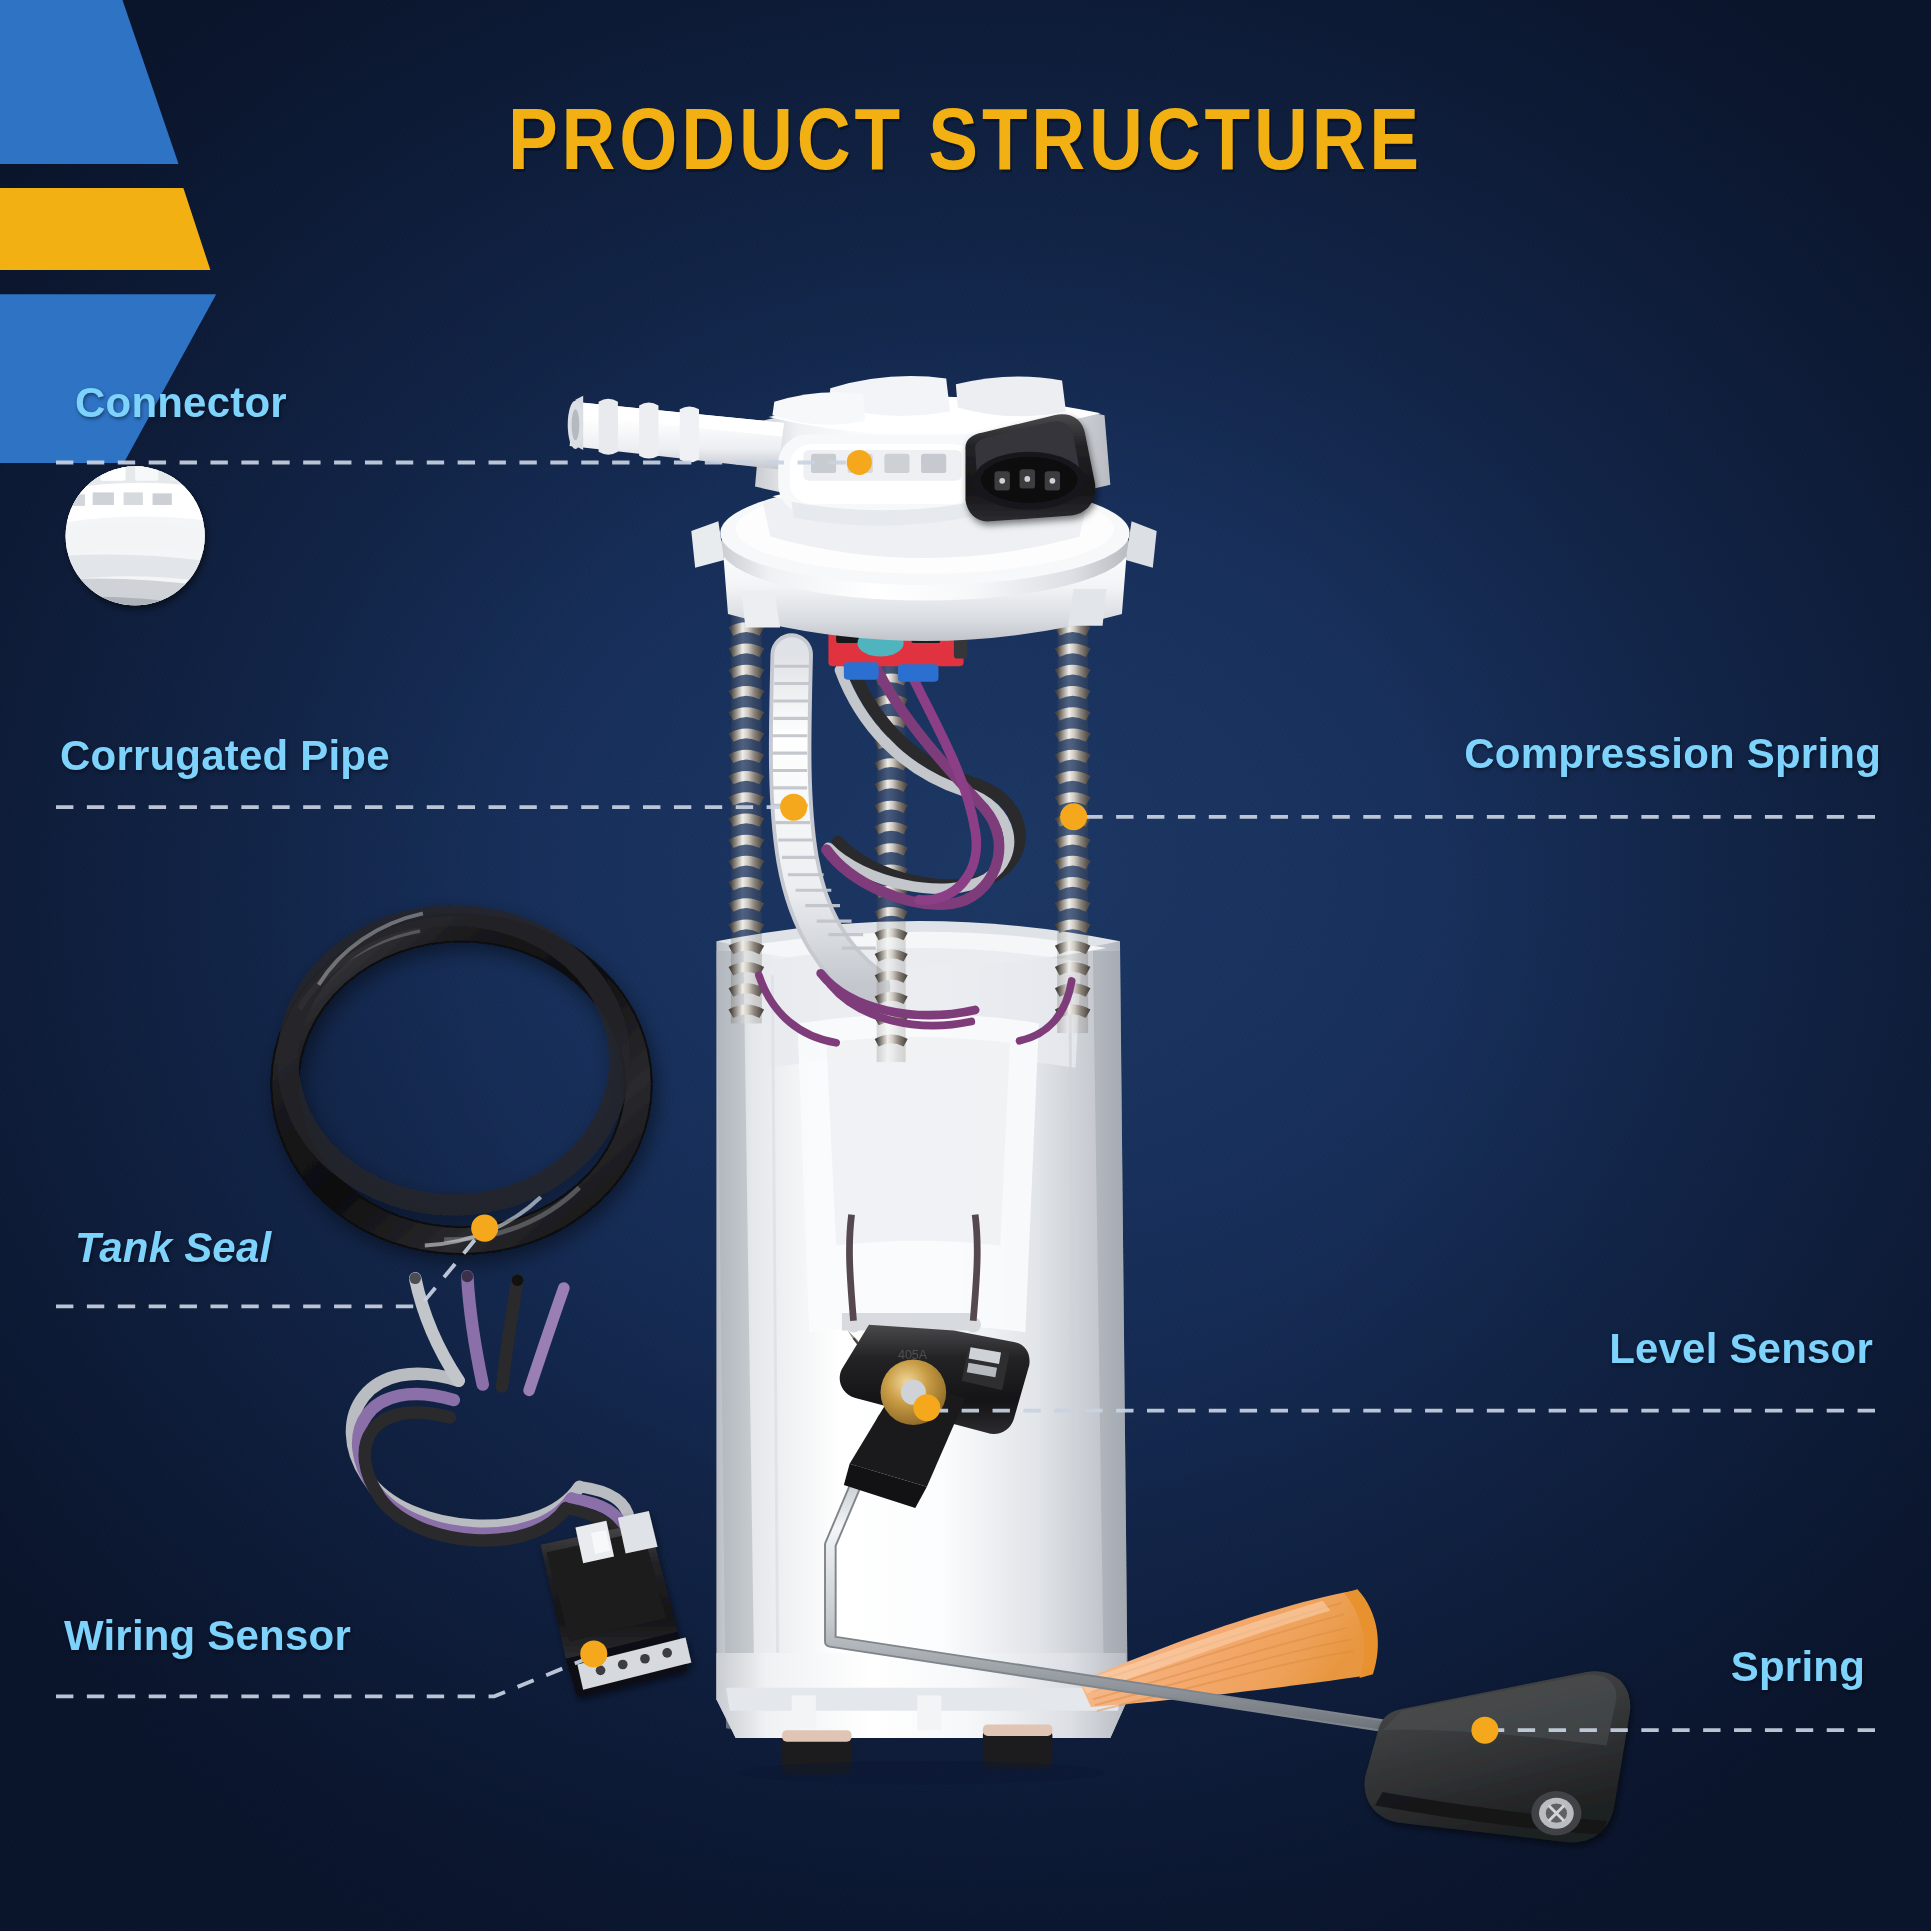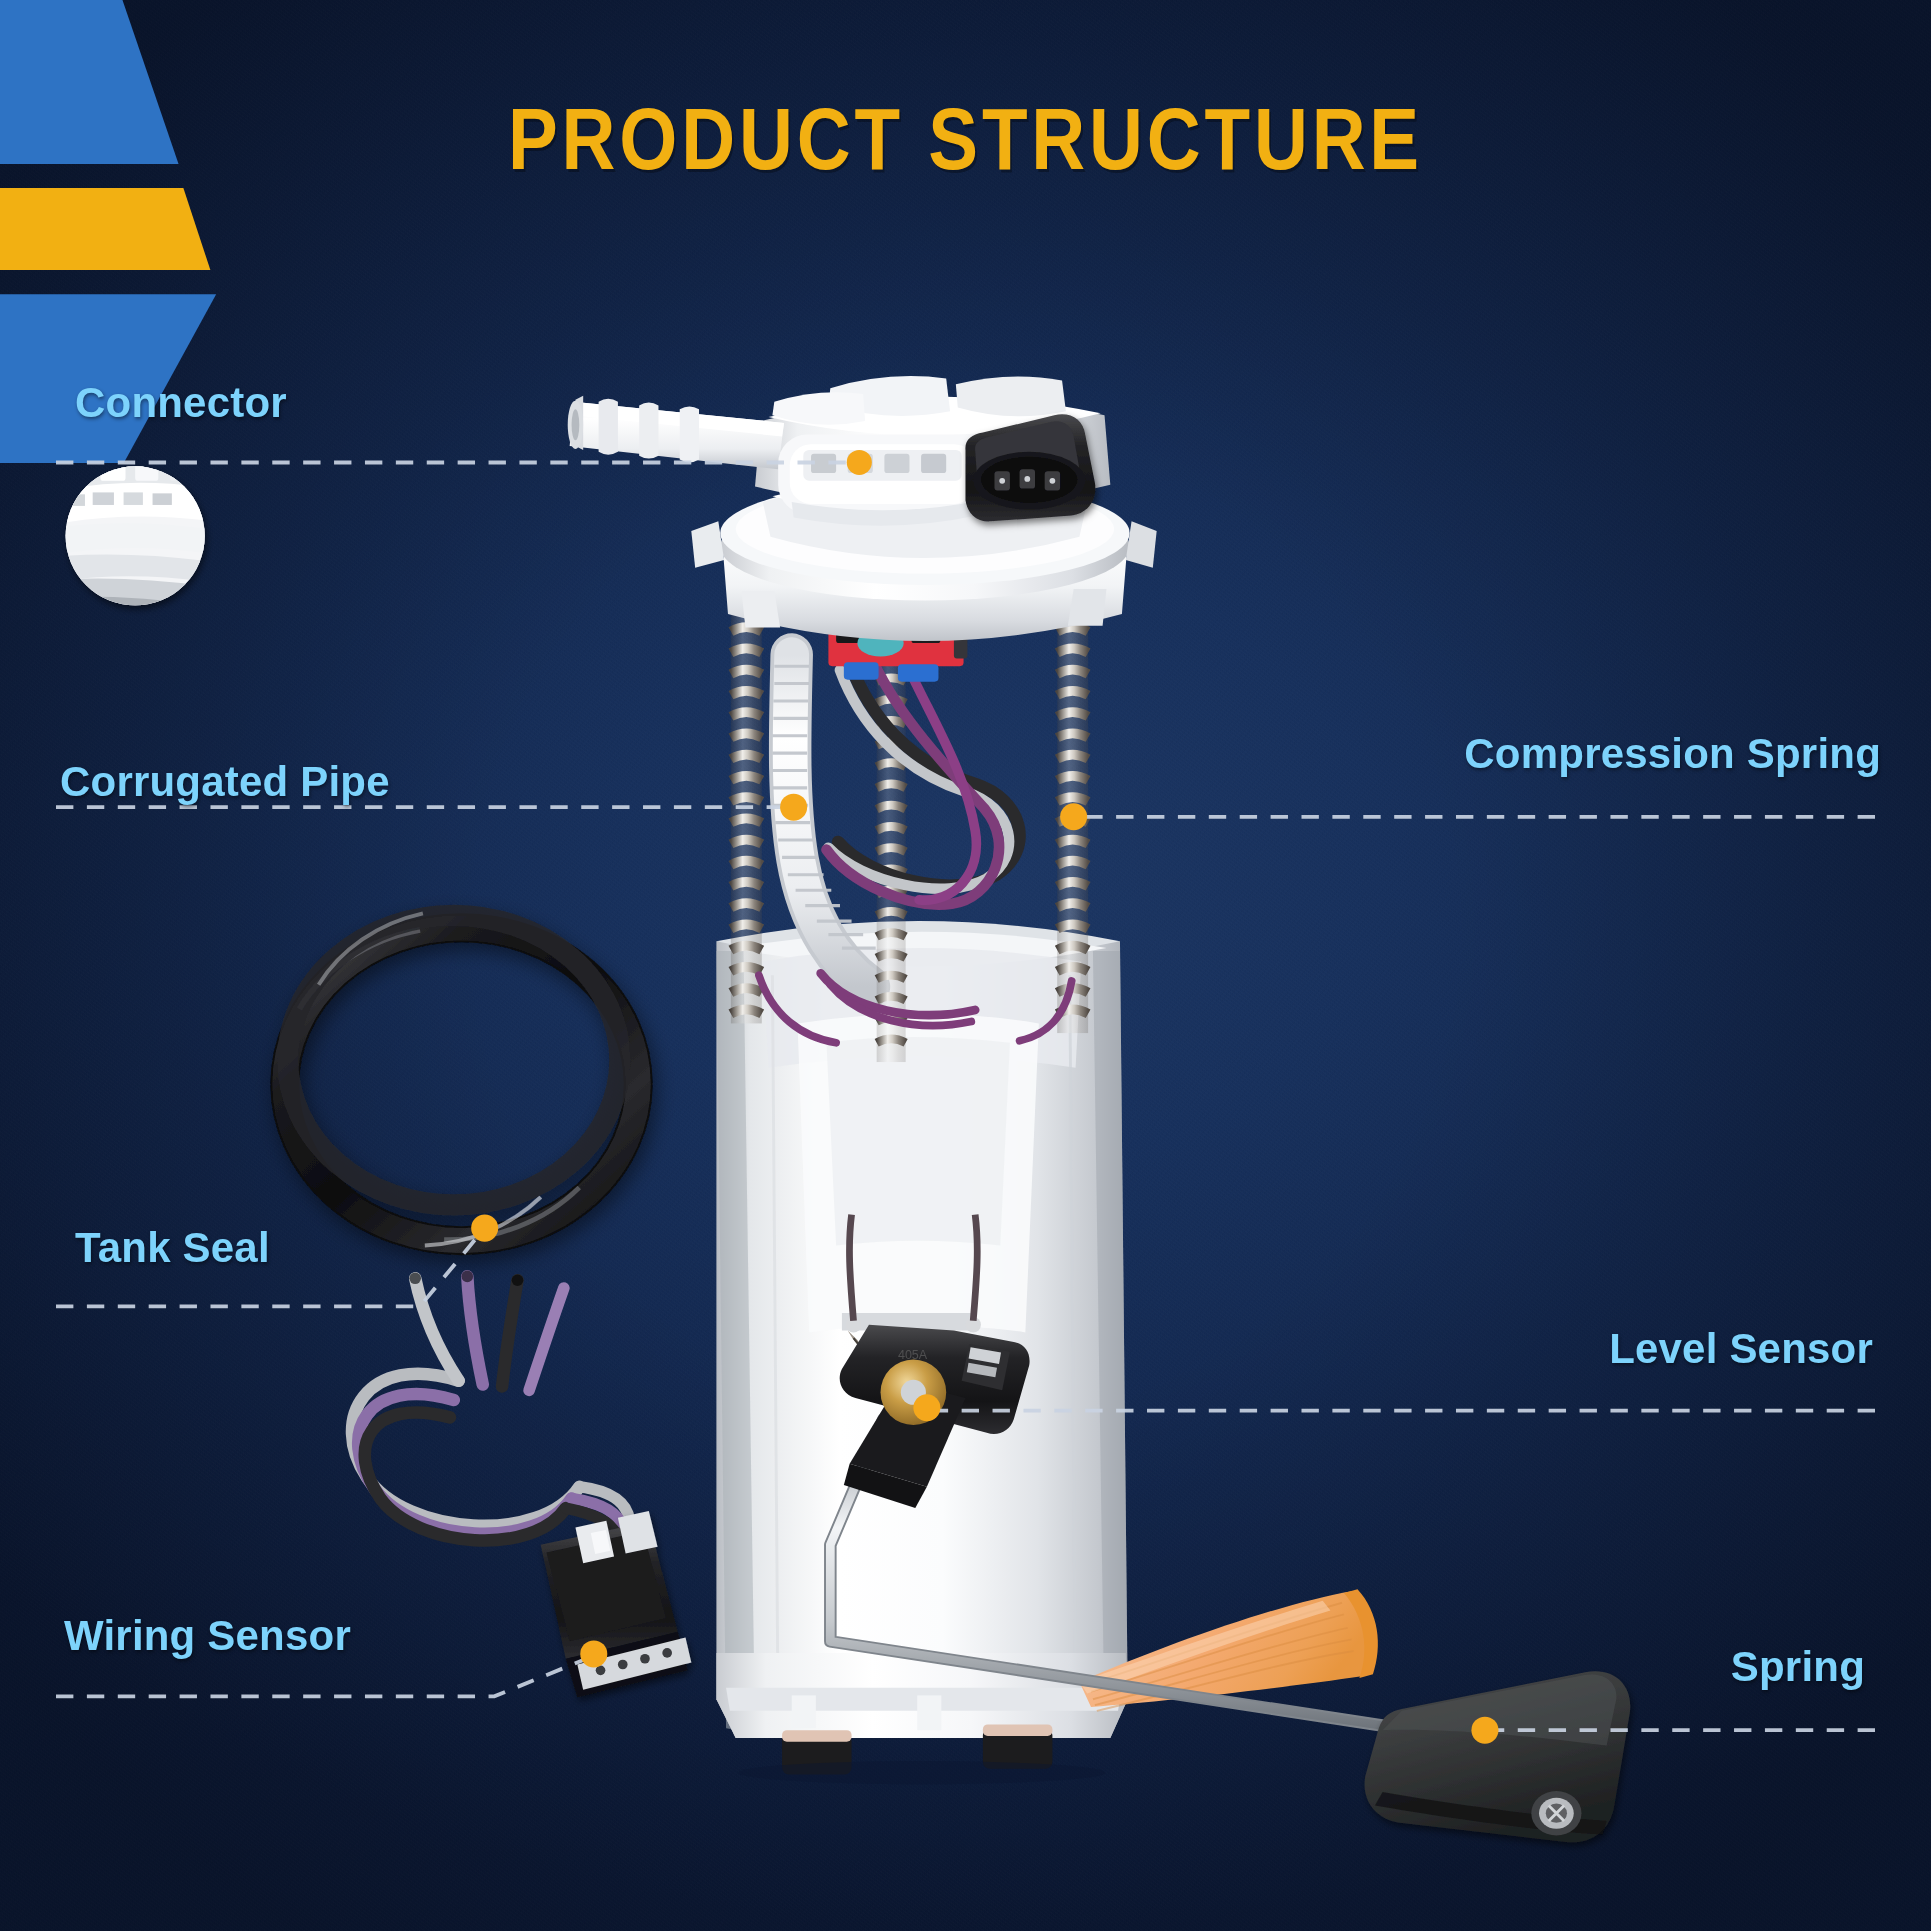--- a/index.html
+++ b/index.html
@@ -578,25 +578,25 @@
     <circle cx="960" cy="1458" r="14" fill="#F5A81C"></circle>
     <circle cx="615" cy="1713" r="14" fill="#F5A81C"></circle>
     <circle cx="1538" cy="1792" r="14" fill="#F5A81C"></circle>
   </g>
 </svg>
 
 <div class="callout left" style="left:75px; top:381px;">
   <div class="ctext">Connector</div>
 </div>
 
-<div class="callout left" style="left:60px; top:760px;">
+<div class="callout left" style="left:60px; top:734px;">
   <div class="ctext">Corrugated Pipe</div>
 </div>
 
-<div class="callout left" style="left:75px; top:1226px;">
+<div class="callout left" style="left:75px; top:1226px;font-style:italic;">
   <div class="ctext">Tank Seal</div>
 </div>
 
 <div class="callout left" style="left:64px; top:1614px;">
   <div class="ctext">Wiring Sensor</div>
 </div>
 
 <div class="callout right" style="right:50px; top:732px;">
   <div class="ctext">Compression Spring</div>
 </div>

